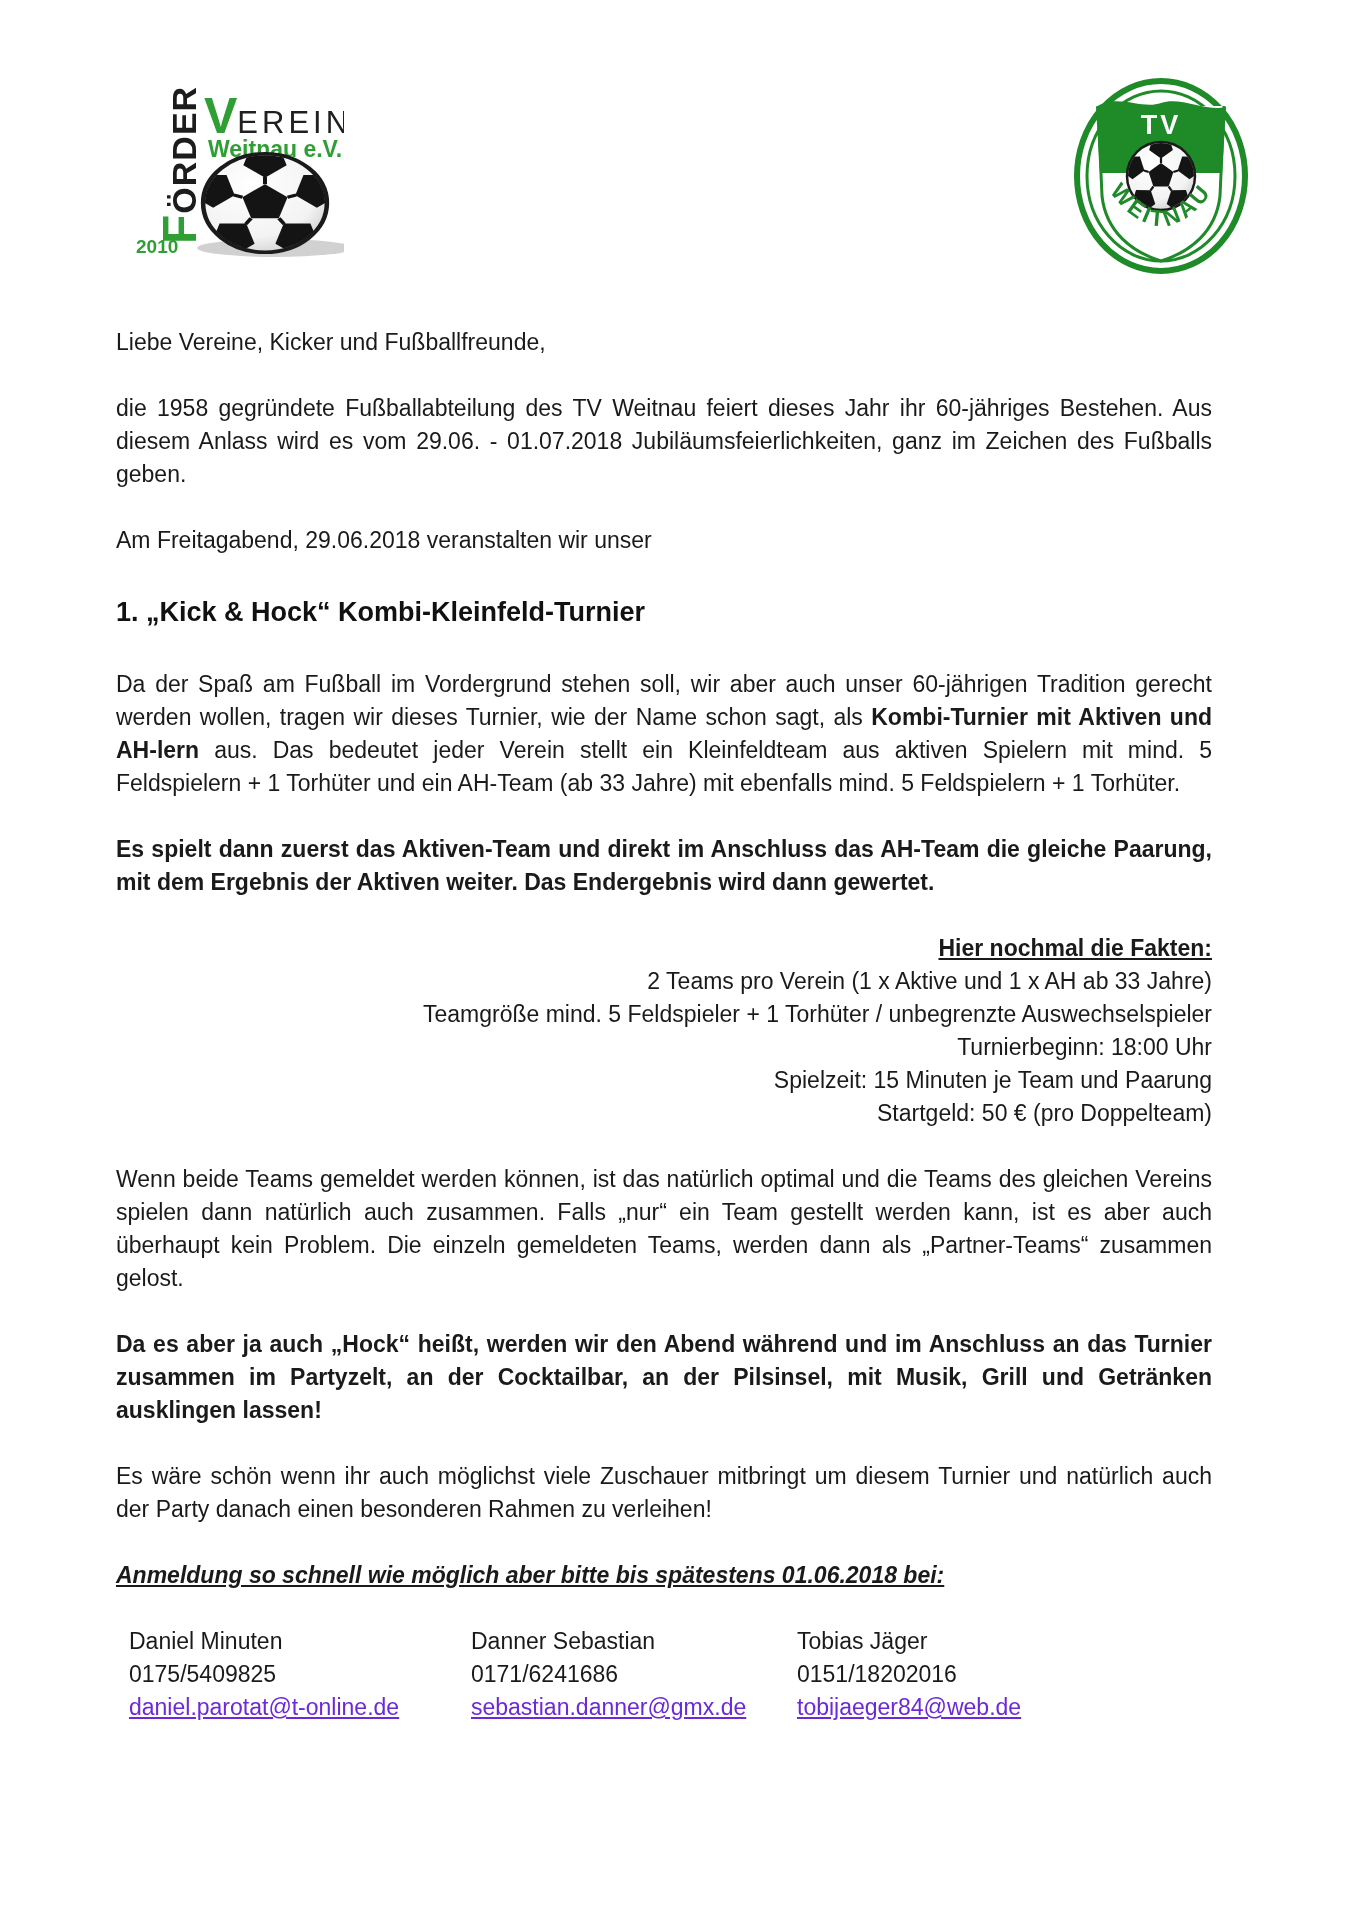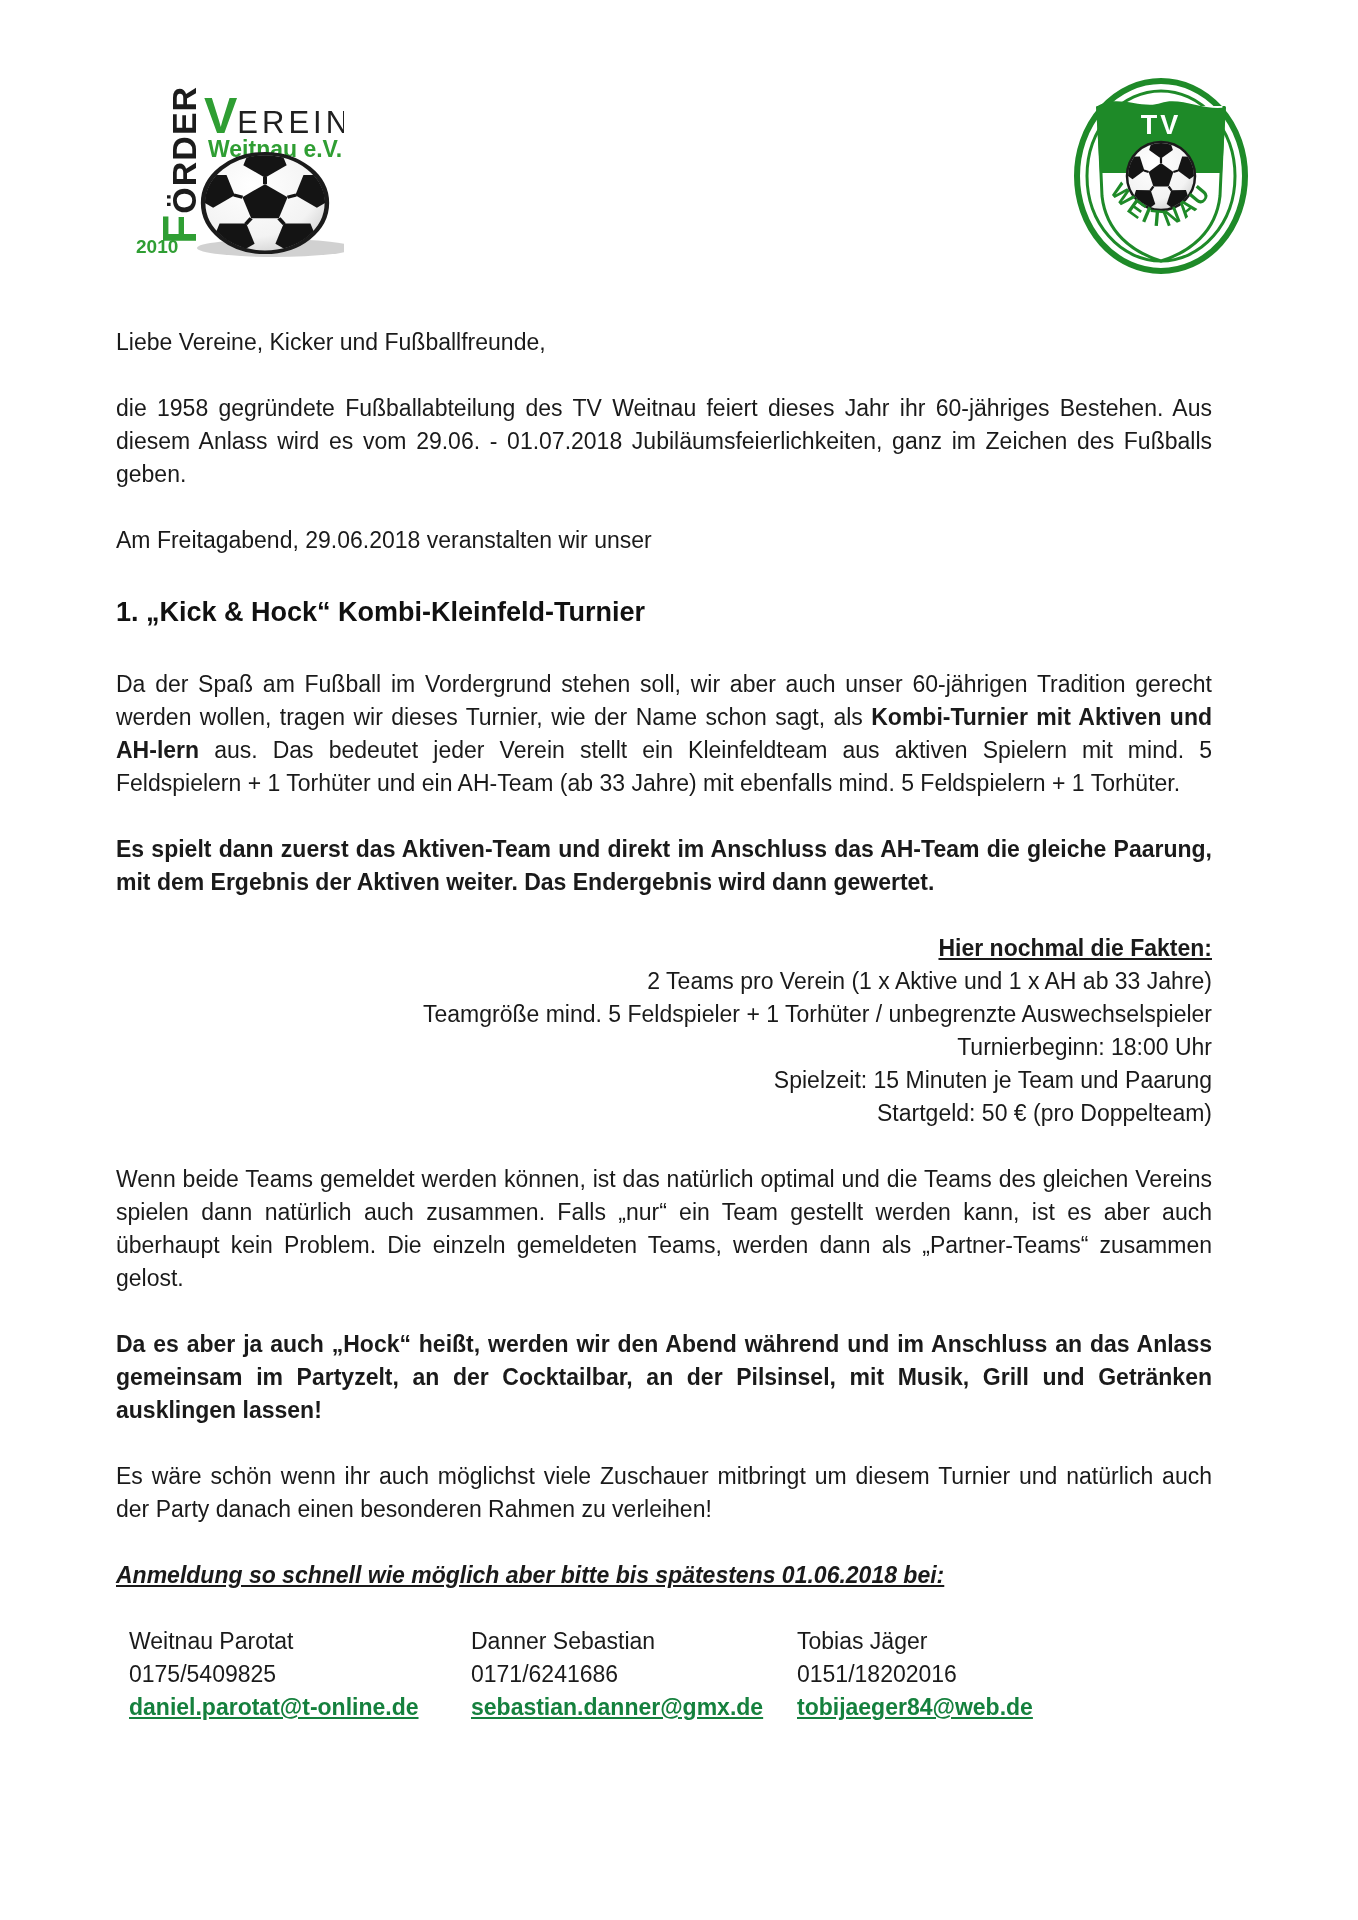--- a/index.html
+++ b/index.html
@@ -13,21 +13,21 @@
   .b{font-weight:bold;}
   h1.title{font-size:27px;line-height:45px;margin:0 0 33px 0;font-weight:bold;color:#111;}
   .facts{margin:0 0 33px 0;text-align:right;}
   .facts p{margin:0;}
   .facts-title{font-weight:bold;text-decoration:underline;}
   .deadline{font-weight:bold;font-style:italic;text-decoration:underline;}
   .contacts{display:flex;padding-left:13px;}
   .contact-col{line-height:33px;}
   .contact-col.c1{width:342px;}
   .contact-col.c2{width:326px;}
-  .email-link{color:#15803d;font-weight:bold;text-decoration:underline;cursor:pointer;}
+  .email-link{color:#6d28d9;font-weight:normal;text-decoration:underline;cursor:pointer;}
   
   .svgtxt{font-family:"Liberation Sans",sans-serif;}
 </style>
 </head>
 <body>
 
 <svg width="0" height="0" style="position:absolute" aria-hidden="true">
   <defs>
     <radialGradient id="ballGrad" cx="40%" cy="32%" r="75%">
       <stop offset="0%" stop-color="#ffffff"></stop>
@@ -109,29 +109,29 @@
       <p class="facts-title">Hier nochmal die Fakten:</p>
       <p>2 Teams pro Verein (1 x Aktive und 1 x AH ab 33 Jahre)</p>
       <p>Teamgröße mind. 5 Feldspieler + 1 Torhüter / unbegrenzte Auswechselspieler</p>
       <p>Turnierbeginn: 18:00 Uhr</p>
       <p>Spielzeit: 15 Minuten je Team und Paarung</p>
       <p>Startgeld: 50 € (pro Doppelteam)</p>
     </div>
 
     <p class="j">Wenn beide Teams gemeldet werden können, ist das natürlich optimal und die Teams des gleichen Vereins spielen dann natürlich auch zusammen. Falls „nur“ ein Team gestellt werden kann, ist es aber auch überhaupt kein Problem. Die einzeln gemeldeten Teams, werden dann als „Partner-Teams“ zusammen gelost.</p>
 
-    <p class="j b">Da es aber ja auch „Hock“ heißt, werden wir den Abend während und im Anschluss an das Anlass gemeinsam im Partyzelt, an der Cocktailbar, an der Pilsinsel, mit Musik, Grill und Getränken ausklingen lassen!</p>
+    <p class="j b">Da es aber ja auch „Hock“ heißt, werden wir den Abend während und im Anschluss an das Turnier zusammen im Partyzelt, an der Cocktailbar, an der Pilsinsel, mit Musik, Grill und Getränken ausklingen lassen!</p>
 
     <p class="j">Es wäre schön wenn ihr auch möglichst viele Zuschauer mitbringt um diesem Turnier und natürlich auch der Party danach einen besonderen Rahmen zu verleihen!</p>
 
     <p class="deadline">Anmeldung so schnell wie möglich aber bitte bis spätestens 01.06.2018 bei:</p>
 
     <div class="contacts">
       <div class="contact-col c1">
-        <div>Weitnau Parotat</div>
+        <div>Daniel Minuten</div>
         <div>0175/5409825</div>
         <div><a class="email-link">daniel.parotat@t-online.de</a></div>
       </div>
       <div class="contact-col c2">
         <div>Danner Sebastian</div>
         <div>0171/6241686</div>
         <div><a class="email-link">sebastian.danner@gmx.de</a></div>
       </div>
       <div class="contact-col c3">
         <div>Tobias Jäger</div>

